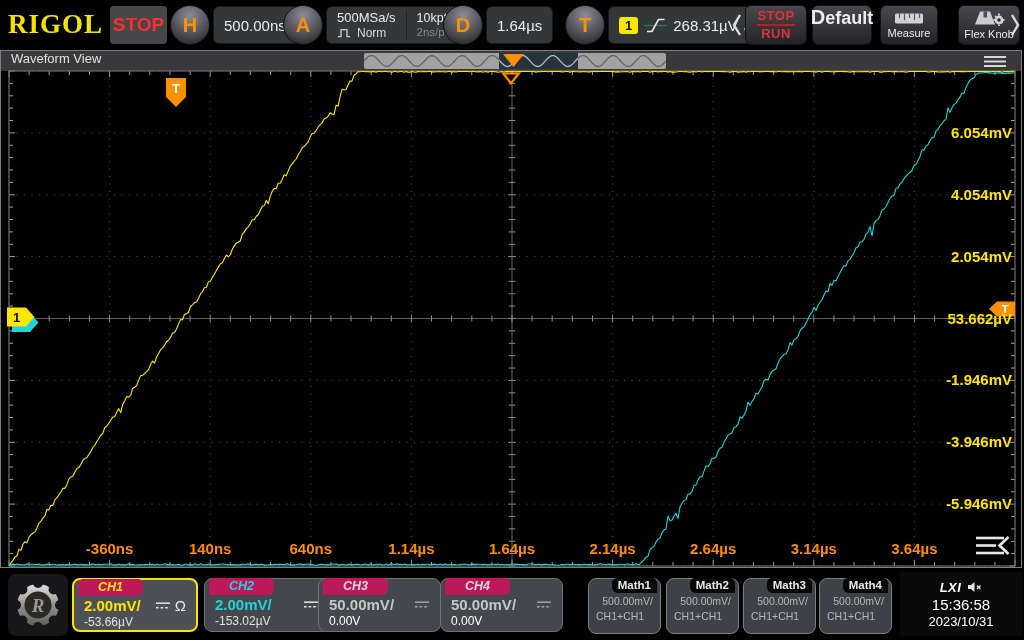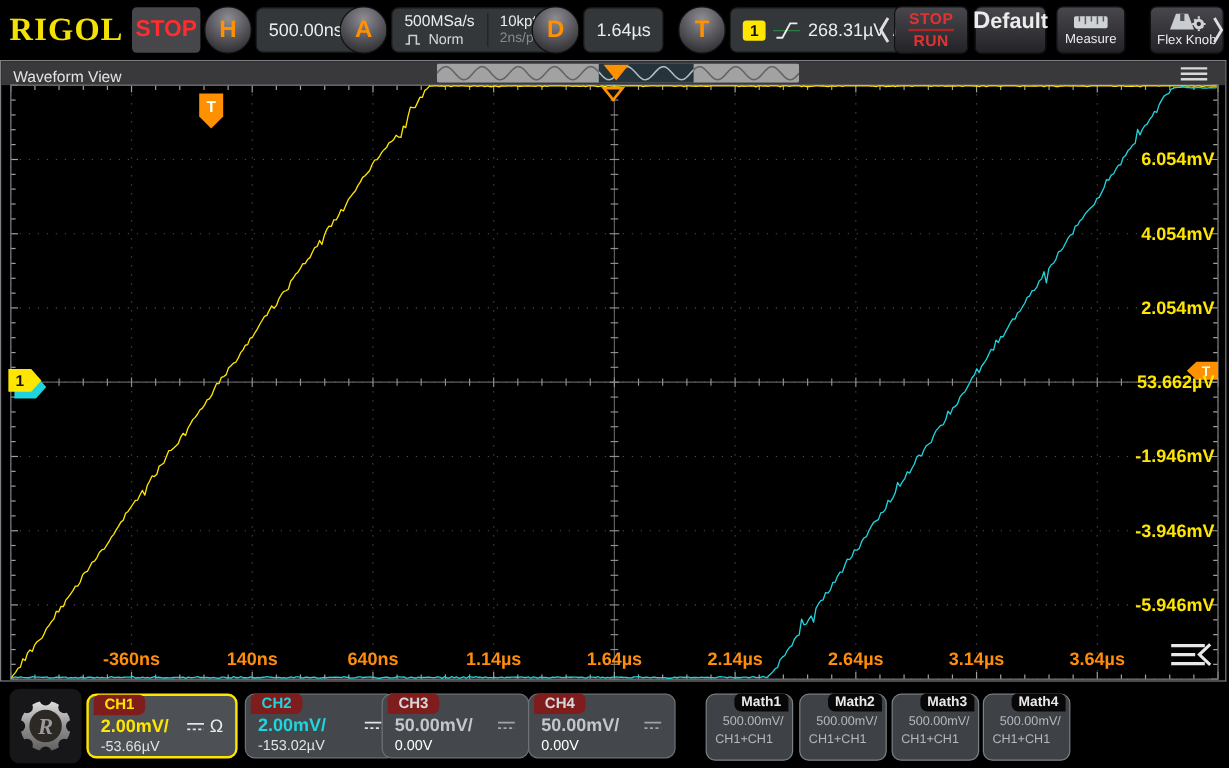--- a/index.html
+++ b/index.html
@@ -43,37 +43,37 @@
   .sr1{border-bottom:2px solid #b22424;}
   #btn-default{left:812px;width:60px;flex-direction:row;align-items:baseline;}
   .capD{font-size:20px;font-weight:bold;} .restD{font-size:18px;font-weight:bold;}
   #btn-measure{left:880px;width:58px;gap:2px;} #btn-flex{left:946px;width:62px;gap:2px;margin-left:12px;}
   .btn-cap{font-size:11px;color:#ececec;}
 
   
   .viewwin{position:absolute;left:0px;top:50px;width:1022px;height:518px;
     border:1px solid #7e7e83;box-sizing:border-box;background:transparent;}
   .viewbar{position:absolute;left:0;top:0;width:100%;height:20px;background:#39393b;
-    display:flex;align-items:flex-end;}
+    display:flex;align-items:flex-start;}
   .viewtitle{margin-left:10px;font-size:13px;color:#e3e3e3;}
   #strip-svg{position:absolute;left:363px;top:2px;cursor:pointer;}
   .hamb{position:absolute;right:14px;top:4px;cursor:pointer;}
   #scope-svg{position:absolute;left:0;top:0;width:1024px;height:640px;pointer-events:none;}
 
   
   .gearbox{position:absolute;left:8px;top:574px;width:60px;height:62px;background:#17171a;
     border-radius:8px;display:flex;align-items:center;justify-content:center;cursor:pointer;}
   .chbox{position:absolute;top:578px;height:54px;background:#44484c;border:1px solid #6e7378;
     border-radius:8px;box-sizing:border-box;cursor:pointer;}
   #ch1{left:72px;width:126px;border:2px solid #ffe600;background:#4d5155;}
   #ch2{left:204px;width:126px;}
   #ch3{left:318px;width:123px;}
   #ch4{left:440px;width:123px;}
-  .chtab{position:absolute;left:4px;top:-1px;padding:1px 9px 2px;background:#7f1d1d;
-    border-radius:5px 5px 6px 0;font-size:12.5px;font-weight:bold;}
+  .chtab{position:absolute;left:4px;top:-1px;padding:1px 20px 2px;background:#be185d;
+    border-radius:5px 5px 6px 0;font-size:12.5px;font-weight:bold;font-style:italic;}
   #ch1 .chtab{color:#ffe600;} #ch2 .chtab{color:#1ed5dd;}
   #ch3 .chtab,#ch4 .chtab{color:#d4d8da;}
   .chrow1{display:flex;align-items:center;margin-top:17px;padding:0 10px;font-size:15px;font-weight:bold;}
   #ch1 .chrow1{color:#ffe600;} #ch2 .chrow1{color:#1ed5dd;}
   #ch3 .chrow1,#ch4 .chrow1{color:#c3c7ca;}
   .chic{margin-left:auto;display:flex;align-items:center;gap:4px;}
   .dcic line{stroke:#e4e4e4;stroke-width:1.5;}
   #ch3 .dcic line,#ch4 .dcic line{stroke:#9fa4a7;}
   .ohm{color:#ececec;font-size:15px;font-weight:normal;}
   .chrow2{padding:0 10px;font-size:12px;margin-top:1px;color:#e2e2e2;}
@@ -660,14 +660,28 @@
     <div class="mathtab">Math3</div>
     <div class="mrow1">500.00mV/</div>
     <div class="mrow2">CH1+CH1</div>
   </div>
   <div class="mathbox" id="math4">
     <div class="mathtab">Math4</div>
     <div class="mrow1">500.00mV/</div>
     <div class="mrow2">CH1+CH1</div>
   </div>
 
+  <div class="clockbox">
+    <div class="lxirow">
+      <span class="lxi">LXI</span>
+      <svg width="15" height="12" viewBox="0 0 15 12">
+          <polygon points="1,4 4,4 7.5,1 7.5,11 4,8 1,8" fill="#e6e6e6"></polygon>
+          <g stroke="#e6e6e6" stroke-width="1.3">
+            <line x1="10" y1="4.5" x2="13.5" y2="8"></line>
+            <line x1="13.5" y1="4.5" x2="10" y2="8"></line>
+          </g>
+        </svg>
+    </div>
+    <div class="clock">15:36:58</div>
+    <div class="date">2023/10/31</div>
+  </div>
 
 </div>
 
 </body></html>

